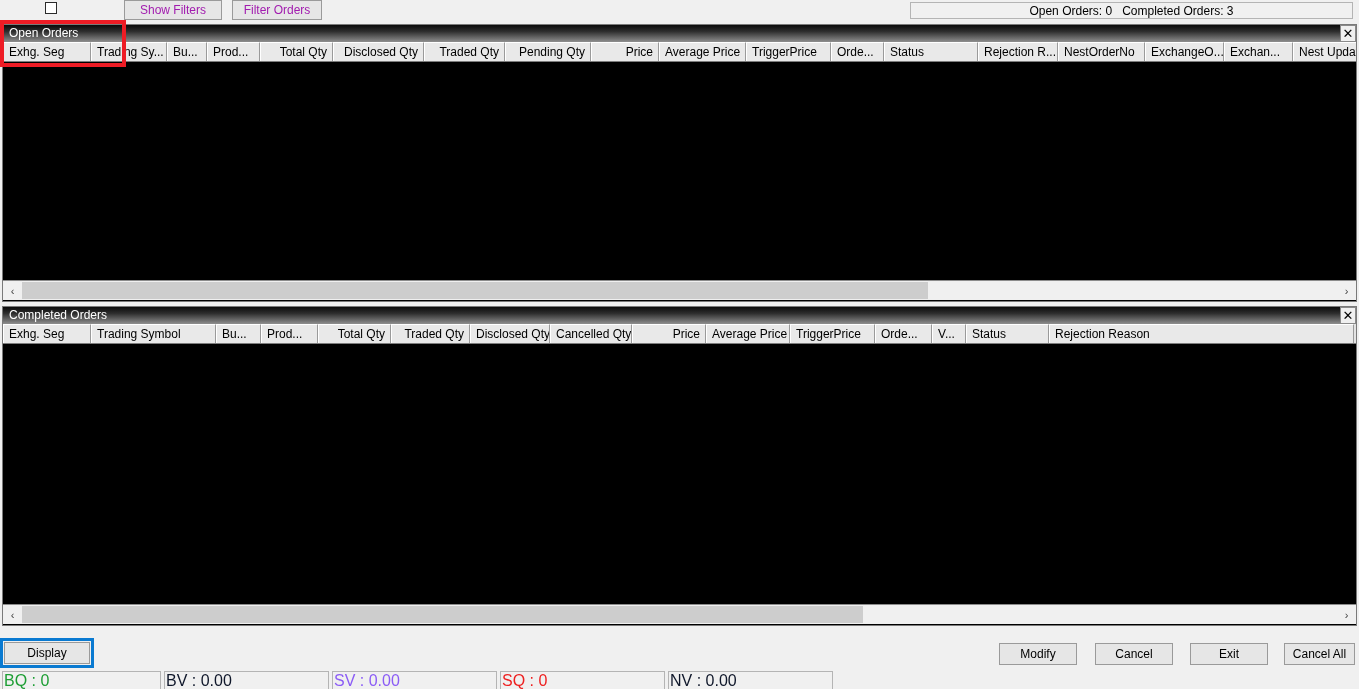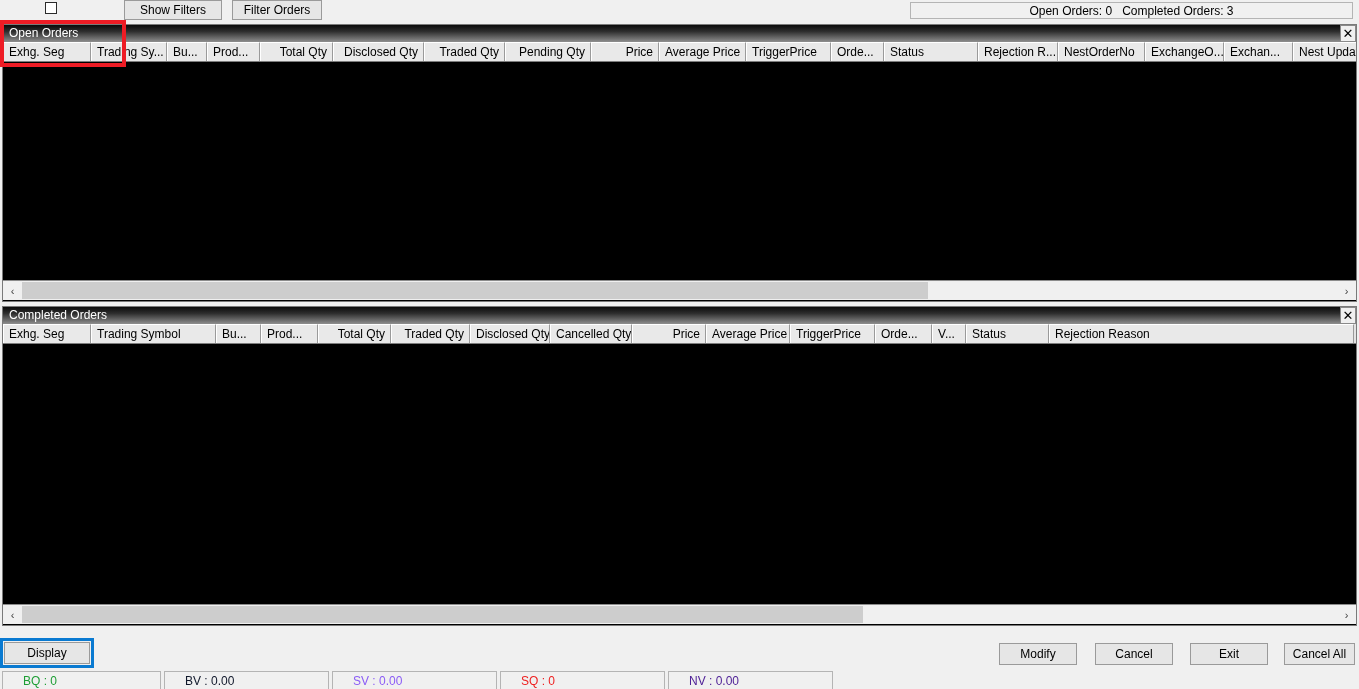--- a/index.html
+++ b/index.html
@@ -45,21 +45,21 @@
   }
   .tb-btn {
     position: absolute;
     top: 0px;
     height: 20px;
     background: #e6e6e6;
     border: 1px solid #9a9a9a;
     box-sizing: border-box;
     font-family: "Liberation Sans", sans-serif;
     font-size: 12px;
-    color: #000000;
+    color: #a21caf;
     display: flex;
     align-items: center;
     justify-content: center;
     cursor: default;
   }
   #btn-show-filters { left: 124px; width: 98px; }
   #btn-filter-orders { left: 232px; width: 90px; }
   .counts-field {
     position: absolute;
     left: 910px; top: 2px;
@@ -222,22 +222,22 @@
     padding-left: 2px;
     box-sizing: border-box;
   }
   .status-cell {
     height: 19px;
     background: #f0f0f0;
     border: 1px solid #b4b4b4;
     box-sizing: border-box;
     display: flex;
     align-items: center;
-    padding-left: 20px;
-    font-size: 12px;
+    padding-left: 1px;
+    font-size: 16px;
     margin-right: 3px;
     white-space: nowrap;
   }
 
   
   .annot {
     position: absolute;
     left: 0px; top: 20px;
     width: 126px; height: 47px;
     border: 4px solid #ee1c25;
@@ -335,16 +335,16 @@
   <div class="b-btn" id="btn-cancel">Cancel</div>
   <div class="b-btn" id="btn-exit">Exit</div>
   <div class="b-btn" id="btn-cancel-all">Cancel All</div>
 </div>
 
 <div class="statusbar" id="statusbar">
     <div class="status-cell" style="width: 159px; color: rgb(29, 158, 52);">BQ : 0</div>
     <div class="status-cell" style="width: 165px; color: #0f172a;">BV : 0.00</div>
     <div class="status-cell" style="width: 165px; color: #8b5cf6;">SV : 0.00</div>
     <div class="status-cell" style="width: 165px; color: rgb(238, 32, 32);">SQ : 0</div>
-    <div class="status-cell" style="width: 165px; color: #4c1d95;">NV : 0.00</div>
+    <div class="status-cell" style="width: 165px; color: #0f172a;">NV : 0.00</div>
   </div>
 
 <div class="annot" style="border-color: rgb(238, 28, 37);"></div>
 
 </body></html>

